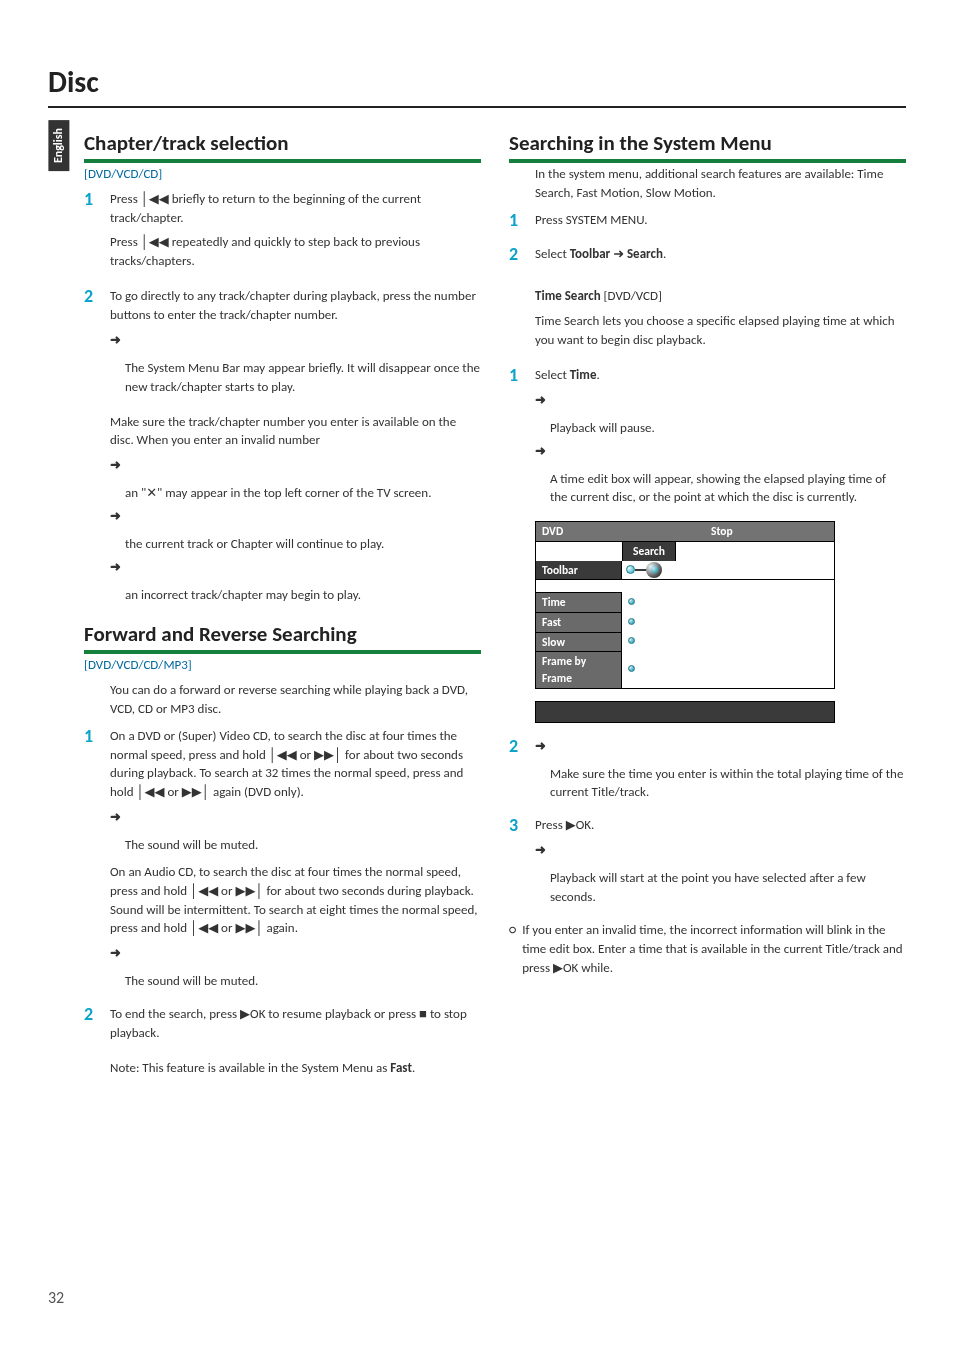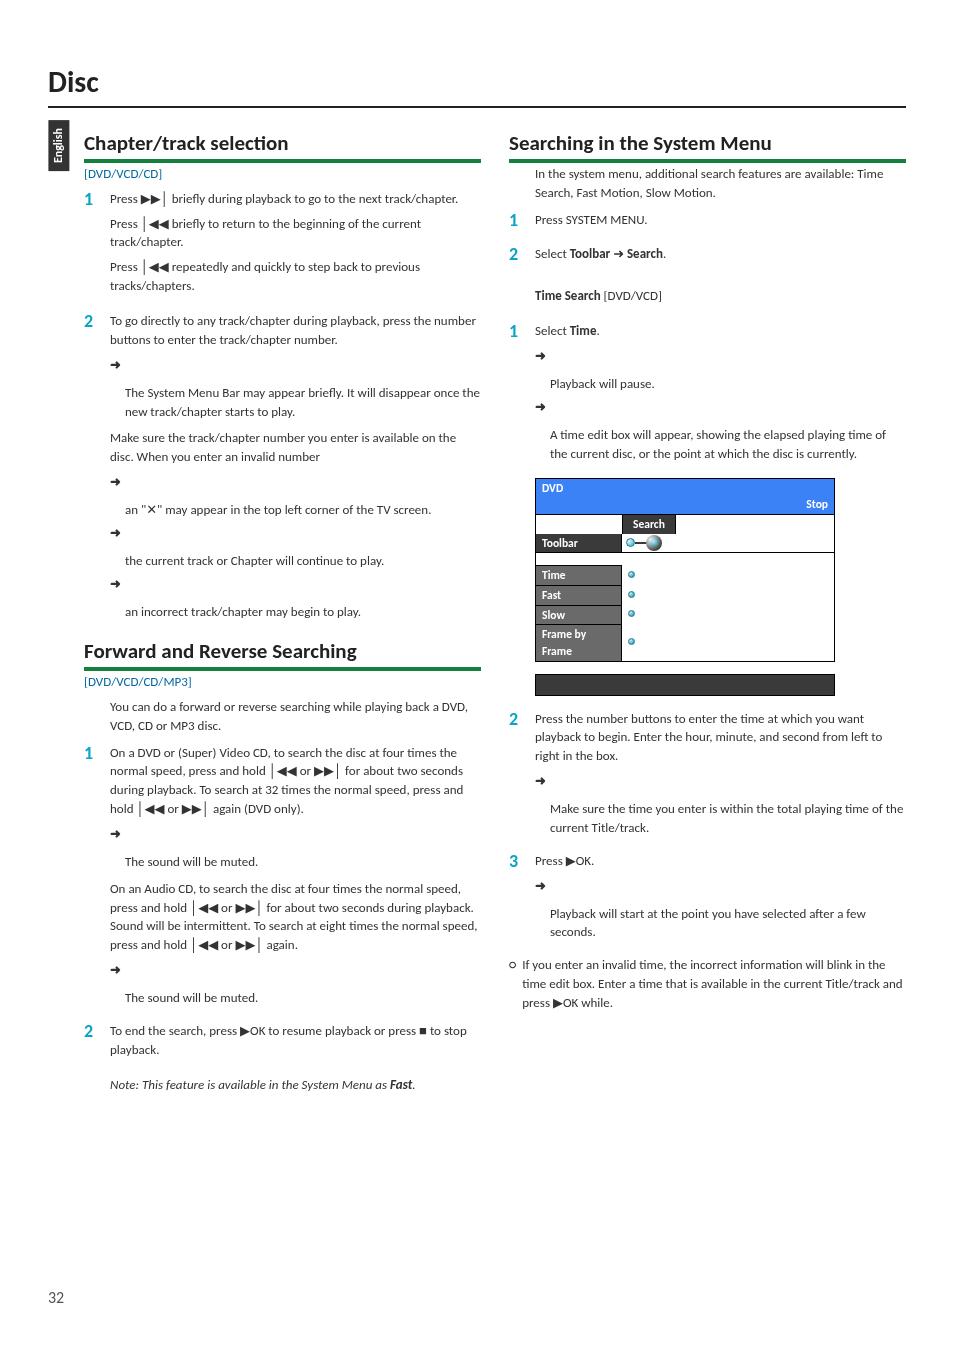--- a/index.html
+++ b/index.html
@@ -76,45 +76,44 @@
     align-items: flex-start;
     gap: 4px;
     margin-left: 0;
     margin-bottom: 4px;
   }
   .arrow-line .arr { color: #333; font-weight: bold; flex-shrink: 0; }
   .arrow-line .txt { flex: 1; margin-top: 28px; }
   .bullet-line { display: flex; gap: 6px; margin-bottom: 6px; }
   .bullet-line .b { flex-shrink: 0; }
   .indent { margin-left: 26px; }
-  .note { font-style: italic; margin-bottom: 8px;}
+  .note { margin-bottom: 8px;}
   .icon { font-family: "Arial", sans-serif; }
   .sub-heading { font-weight: bold; margin-bottom: 2px; }
   .page-number {
     position: absolute;
     bottom: 40px;
     left: 48px;
     font-size: 16px;
     color: #555;
   }
 
   
   .menu-box {
     width: 300px;
     margin: 10px 0 14px 26px;
     font-size: 11.5px;
   }
   .menu-box .dvd-row {
-    background: #3b82f6;
+    background: #737373;
     color: #fff;
     border: 1px solid #000;
     padding: 1px 6px;
     display: flex;
     font-weight: bold;
-    flex-direction: column;
   }
   .menu-box .dvd-row .dvd-label { flex: 1; }
   .menu-box .dvd-row .stop-label { flex: 1; text-align: right; }
   .menu-box .search-row {
     background: #fff;
     border-left: 1px solid #000;
     border-right: 1px solid #000;
     display: flex;
   }
   .menu-box .search-row .spacer { width: 86px; }
@@ -204,40 +203,37 @@
 
     <div class="col">
 
       <h2 class="section-title">Chapter/track selection</h2>
       <div class="subtitle">[DVD/VCD/CD]</div>
 
       <div class="step">
         <div class="step-num">1</div>
         <div class="step-body">
           <p>
-            <span>Press </span><span class="icon">▶▶│</span><span> briefly during playback to go to the next track/chapter.</span>
-          </p>
-          <p>
             <span>Press </span><span class="icon">│◀◀</span><span> briefly to return to the beginning of the current track/chapter.</span>
           </p>
           <p>
             <span>Press </span><span class="icon">│◀◀</span><span> repeatedly and quickly to step back to previous tracks/chapters.</span>
           </p>
         </div>
       </div>
 
       <div class="step">
         <div class="step-num">2</div>
         <div class="step-body">
           <p>To go directly to any track/chapter during playback, press the number buttons to enter the track/chapter number.</p>
           <div class="arrow-line">
             <span class="arr">➜</span>
             <span class="txt">The System Menu Bar may appear briefly. It will disappear once the new track/chapter starts to play.</span>
           </div>
-          <p style="margin-top:8px">Make sure the track/chapter number you enter is available on the disc. When you enter an invalid number</p>
+          <p style="margin-top:16px">Make sure the track/chapter number you enter is available on the disc. When you enter an invalid number</p>
           <div class="arrow-line">
             <span class="arr">➜</span>
             <span class="txt">
               <span>an "</span><span class="icon">✕</span><span>" may appear in the top left corner of the TV screen.</span>
             </span>
           </div>
           <div class="arrow-line">
             <span class="arr">➜</span>
             <span class="txt">the current track or Chapter will continue to play.</span>
           </div>
@@ -299,20 +295,21 @@
 
       <div class="step">
         <div class="step-num">2</div>
         <div class="step-body">
           <p>
             <span>Select </span><b>Toolbar</b><span> ➜ </span><b>Search</b><span>.</span>
           </p>
           <p class="sub-heading" style="margin-top:23px">
             <b>Time Search</b><span style="font-weight:normal"> [DVD/VCD]</span>
           </p>
+          <p>Time Search lets you choose a specific elapsed playing time at which you want to begin disc playback.</p>
         </div>
       </div>
 
       <div class="step">
         <div class="step-num">1</div>
         <div class="step-body">
           <p>
             <span>Select </span><b>Time</b><span>.</span>
           </p>
           <div class="arrow-line">
@@ -370,21 +367,20 @@
                 <span class="dot first"></span>
               </span>
           </div>
         </div>
         <div class="blank-panel"></div>
       </div>
 
       <div class="step">
         <div class="step-num">2</div>
         <div class="step-body">
-          <p>Press the number buttons to enter the time at which you want playback to begin. Enter the hour, minute, and second from left to right in the box.</p>
           <div class="arrow-line">
             <span class="arr">➜</span>
             <span class="txt">Make sure the time you enter is within the total playing time of the current Title/track.</span>
           </div>
         </div>
       </div>
 
       <div class="step">
         <div class="step-num">3</div>
         <div class="step-body">

